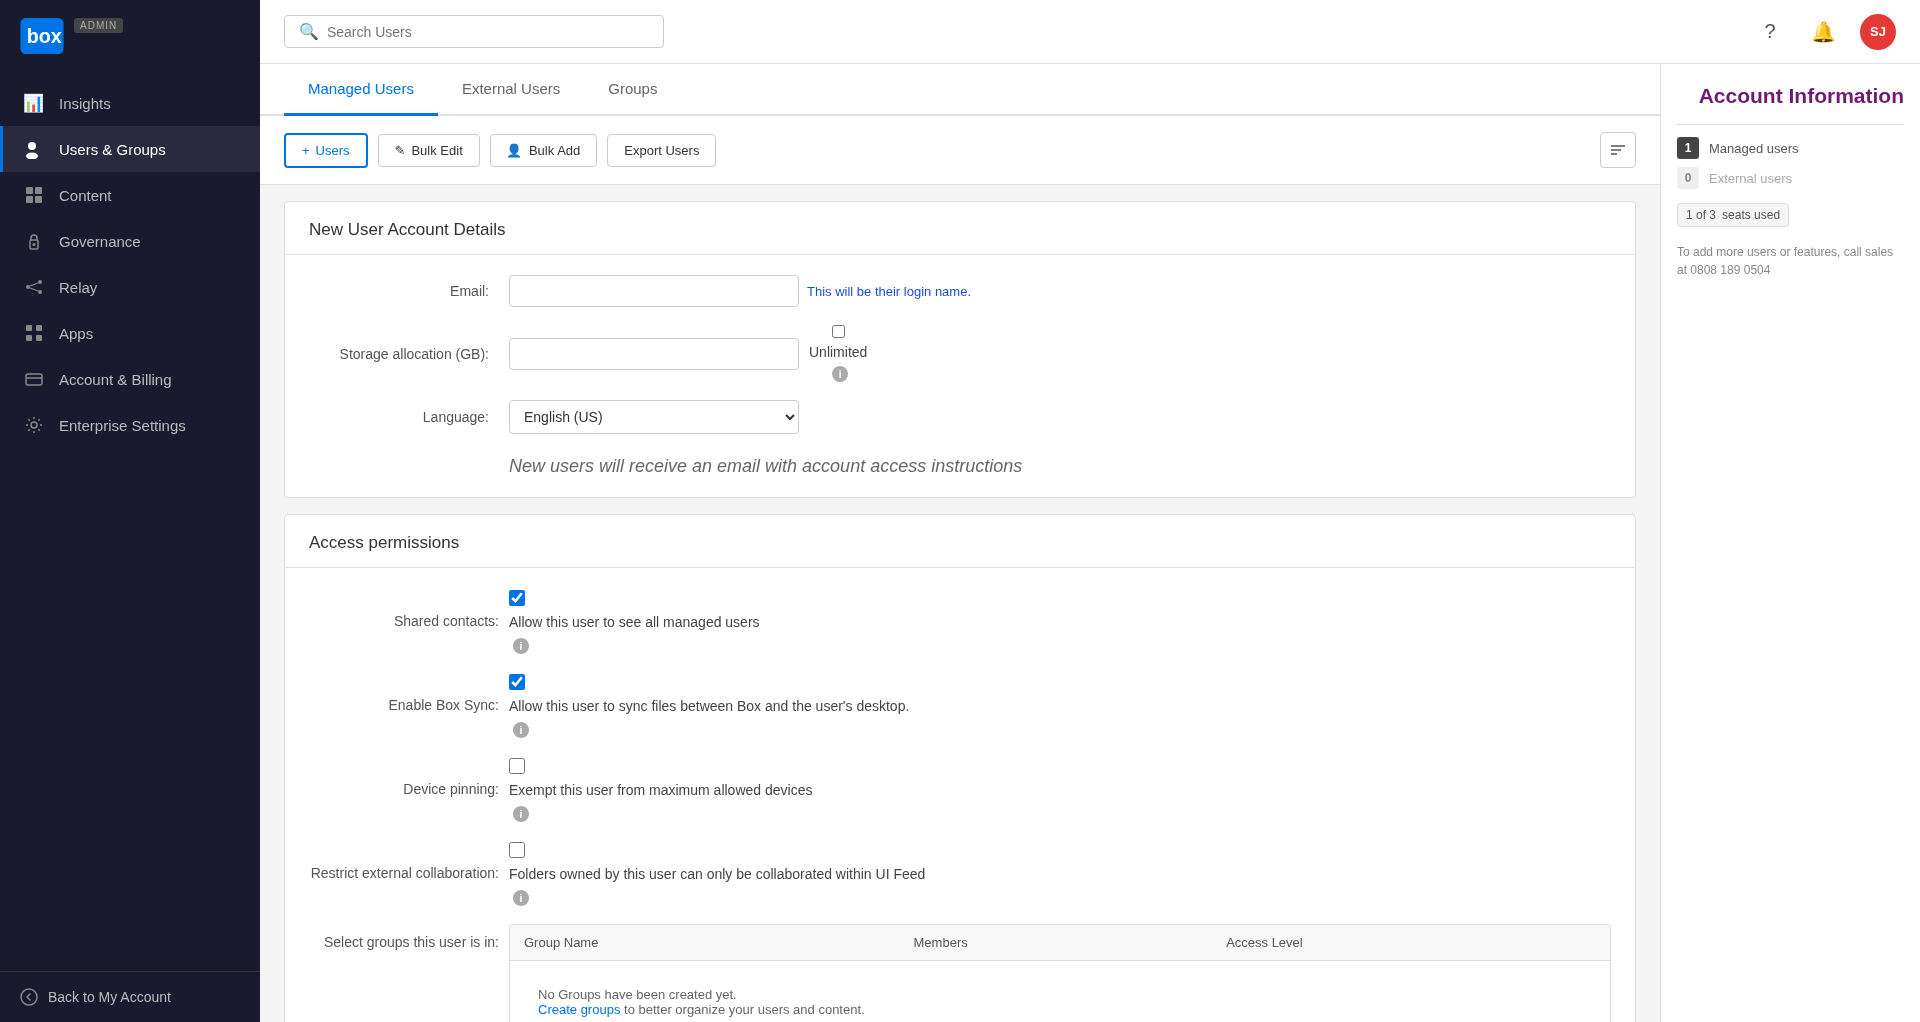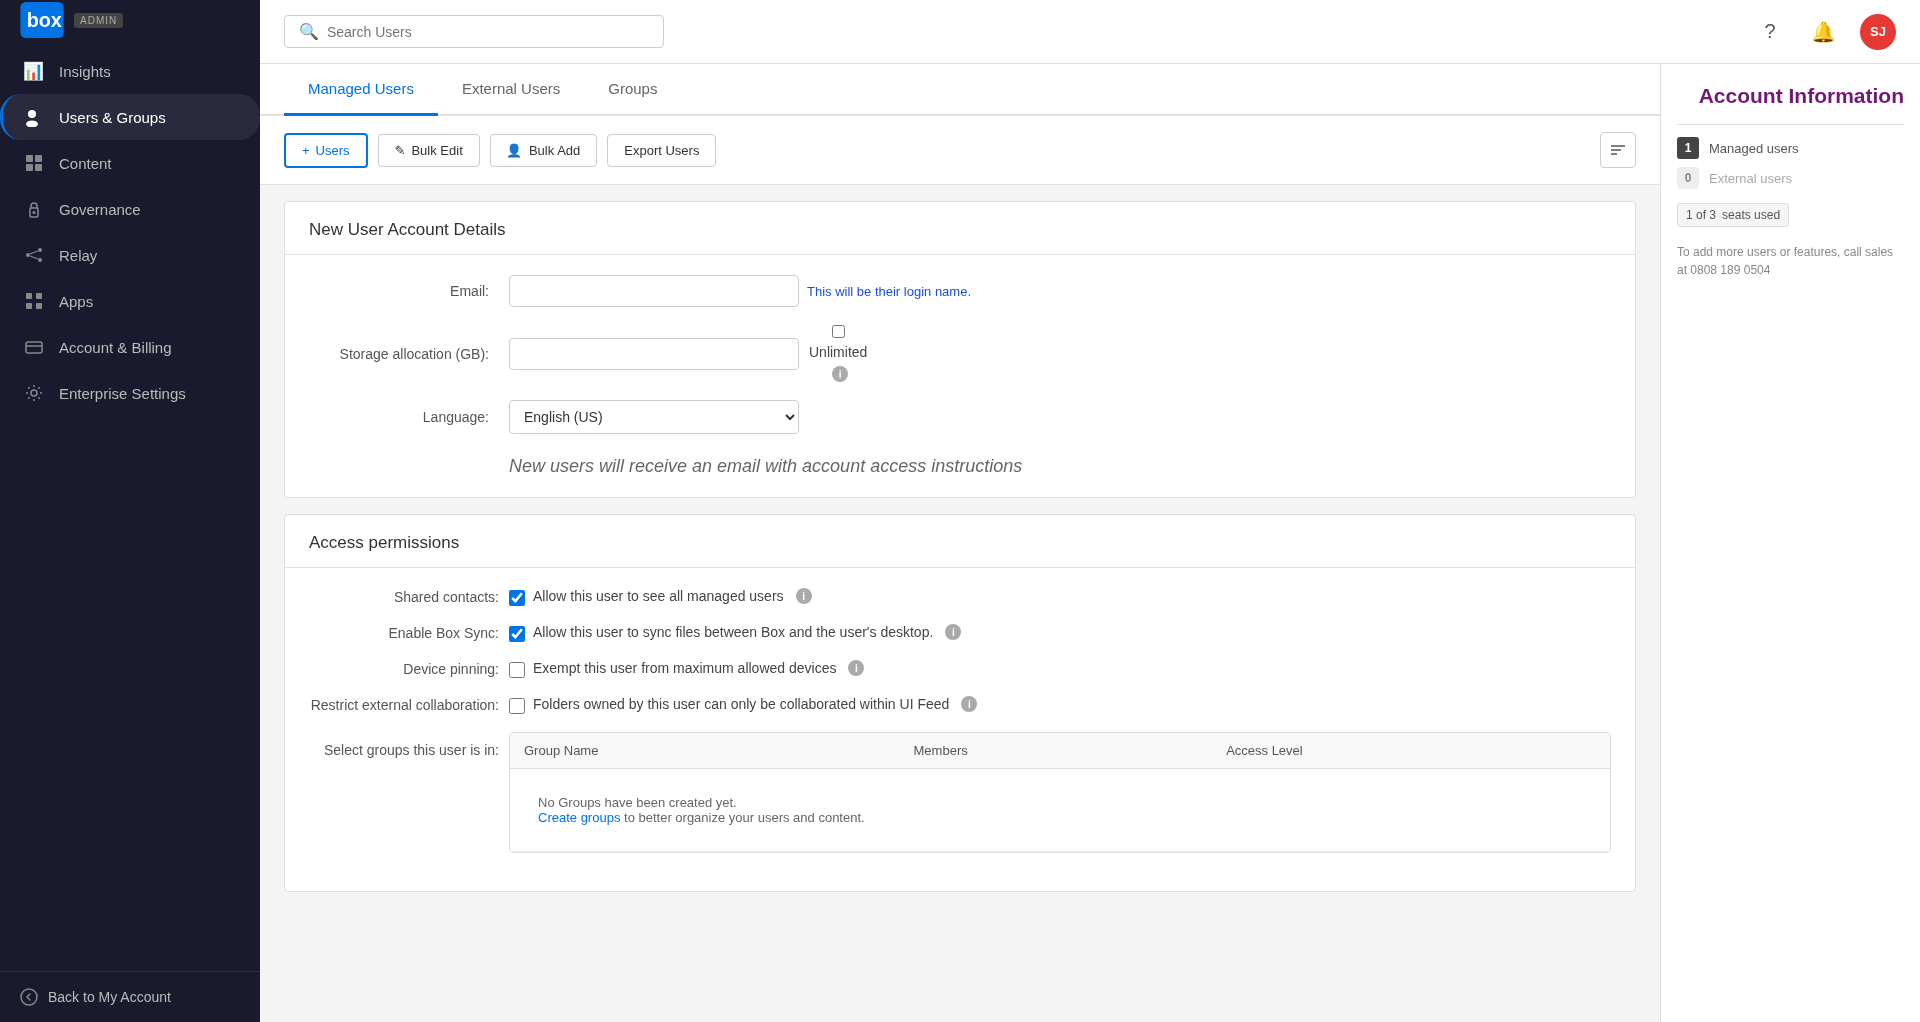--- a/index.html
+++ b/index.html
@@ -10,22 +10,22 @@
       width: 260px;
       min-width: 260px;
       background: #1a1a2e;
       color: #ccc;
       display: flex;
       flex-direction: column;
       height: 100vh;
     }
     .sidebar-logo {
       display: flex;
-      align-items: center;
-      padding: 2px 20px;
+      align-items: flex-start;
+      padding: 18px 20px;
       gap: 10px;
     }
     .box-logo {
       width: 44px;
       height: 36px;
     }
     .admin-badge {
       background: #444;
       color: #aaa;
       font-size: 10px;
@@ -46,21 +46,20 @@
       cursor: pointer;
       color: #bbb;
       font-size: 15px;
       border-left: 3px solid transparent;
       transition: background 0.15s;
     }
     .nav-item.active {
       background: #2a2a3e;
       color: #fff;
       border-left: 3px solid #0073e6;
-      border-radius: 21px;
     }
     .nav-icon {
       width: 22px;
       height: 22px;
       display: flex;
       align-items: center;
       justify-content: center;
       font-size: 17px;
       flex-shrink: 0;
     }
@@ -284,20 +283,21 @@
       color: #333;
       background: #fff;
       appearance: auto;
     }
     .checkbox-row {
       display: flex;
       align-items: flex-start;
       gap: 8px;
       font-size: 14px;
       color: #444;
+      flex-direction: column;
     }
     .checkbox-row input[type="checkbox"] {
       width: 16px;
       height: 16px;
       margin-top: 2px;
       flex-shrink: 0;
       accent-color: #0073e6;
     }
     .inline-label {
       text-align: right;

